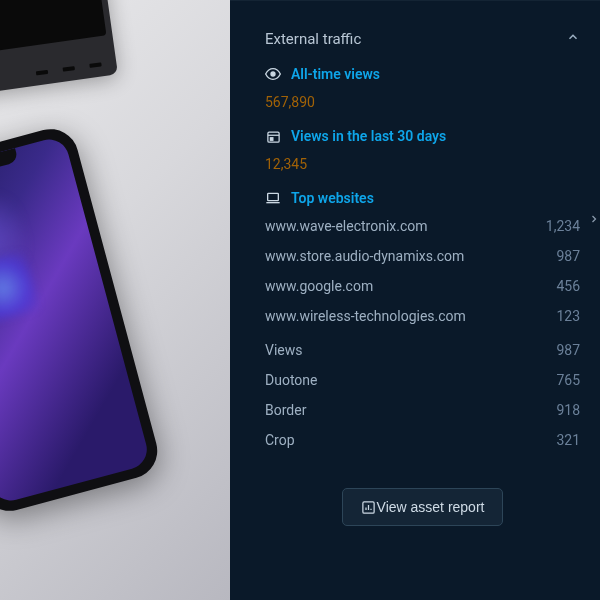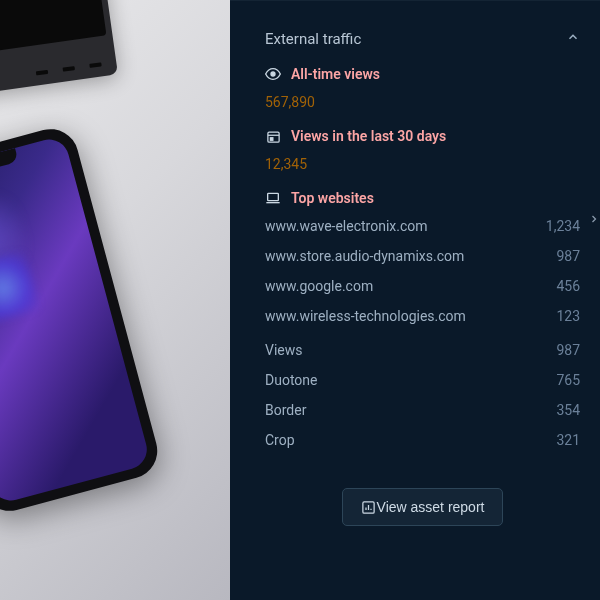--- a/index.html
+++ b/index.html
@@ -131,21 +131,21 @@
     .stat-block {
       margin-bottom: 18px;
     }
     .stat-header {
       display: flex;
       align-items: center;
       gap: 10px;
       margin-bottom: 12px;
     }
     .stat-label {
-      color: #fca5a5;
+      color: #0ea5e9;
       font-size: 14px;
       font-weight: 600;
     }
     .stat-value {
       color: #a16207;
       font-size: 14px;
     }
     .icon {
       width: 16px;
       height: 16px;
@@ -299,21 +299,21 @@
       <div class="list-row">
         <span class="list-label">Views</span>
         <span class="list-value">987</span>
       </div>
       <div class="list-row">
         <span class="list-label">Duotone</span>
         <span class="list-value">765</span>
       </div>
       <div class="list-row">
         <span class="list-label">Border</span>
-        <span class="list-value">354</span>
+        <span class="list-value">918</span>
       </div>
       <div class="list-row">
         <span class="list-label">Crop</span>
         <span class="list-value">321</span>
       </div>
     </div>
   </div>
 
   <div class="button-wrap">
     <button class="report-button">

